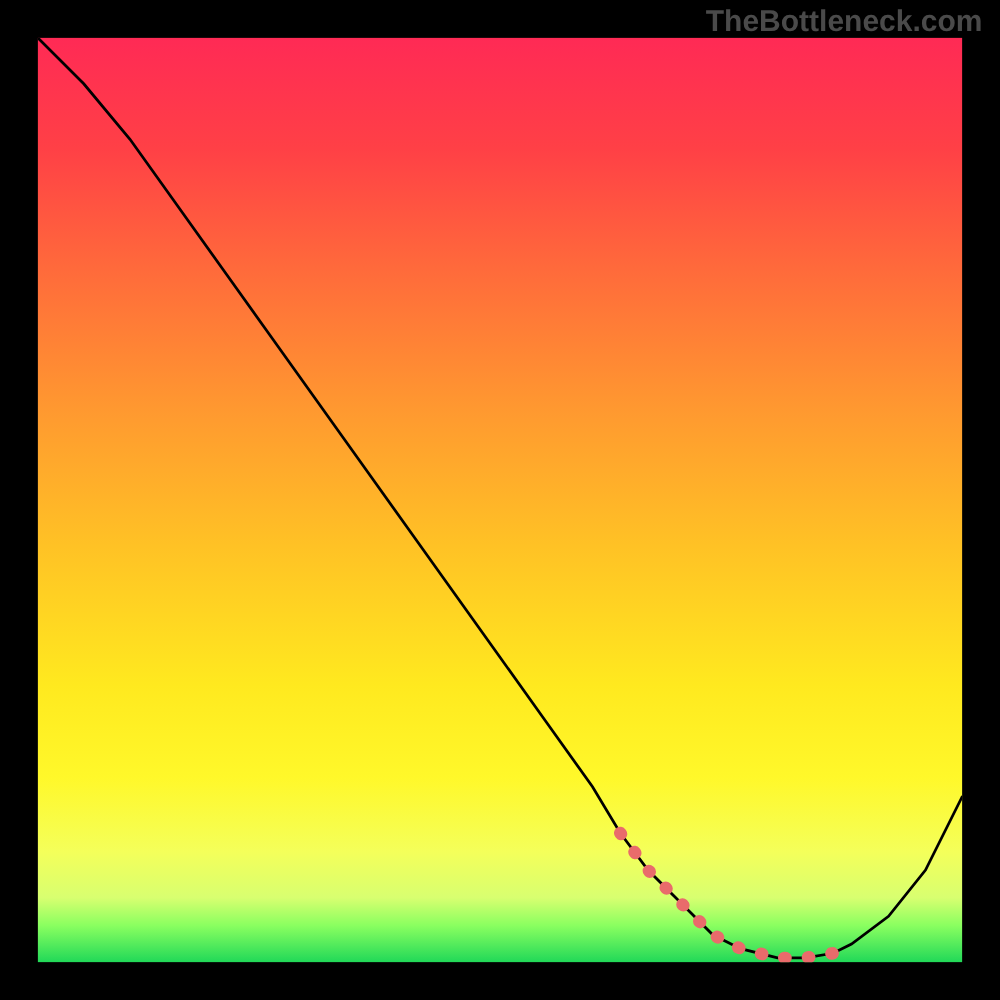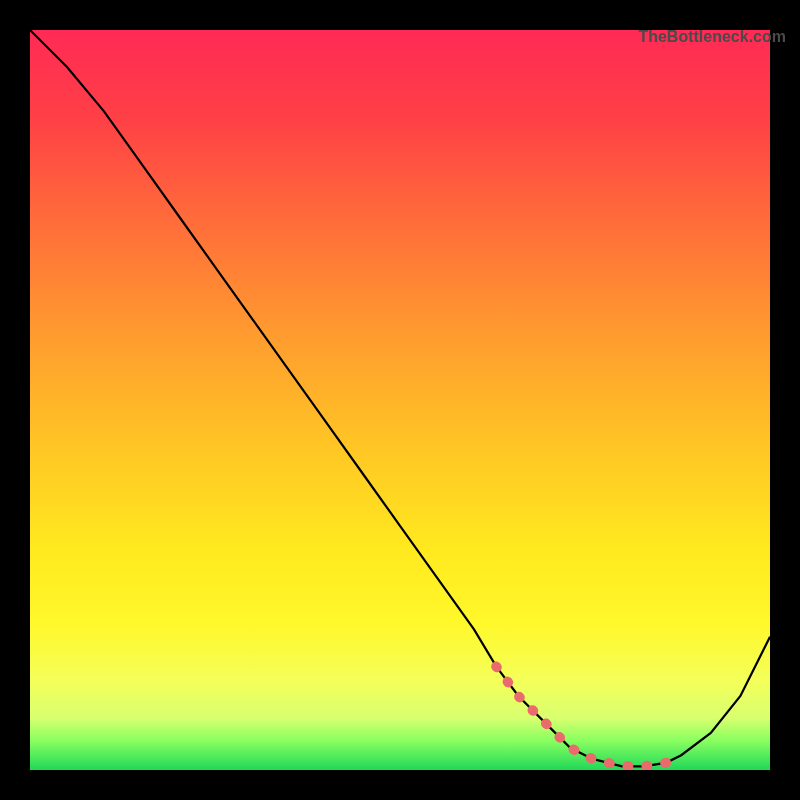--- a/index.html
+++ b/index.html
@@ -15,24 +15,23 @@
   width: 800px;
   height: 800px;
   background: #000;
   position: relative;
 }
 .watermark {
   position: absolute;
   top: 4px;
   right: 14px;
   color: #4a4a4a;
-  font-size: 16px;
+  font-size: 24px;
   font-weight: bold;
   z-index: 10;
-  margin-top: 24px;
 }
 .plot-area {
   position: absolute;
   left: 30px;
   top: 30px;
   width: 740px;
   height: 740px;
   overflow: hidden;
 }
 .gradient-bg {

